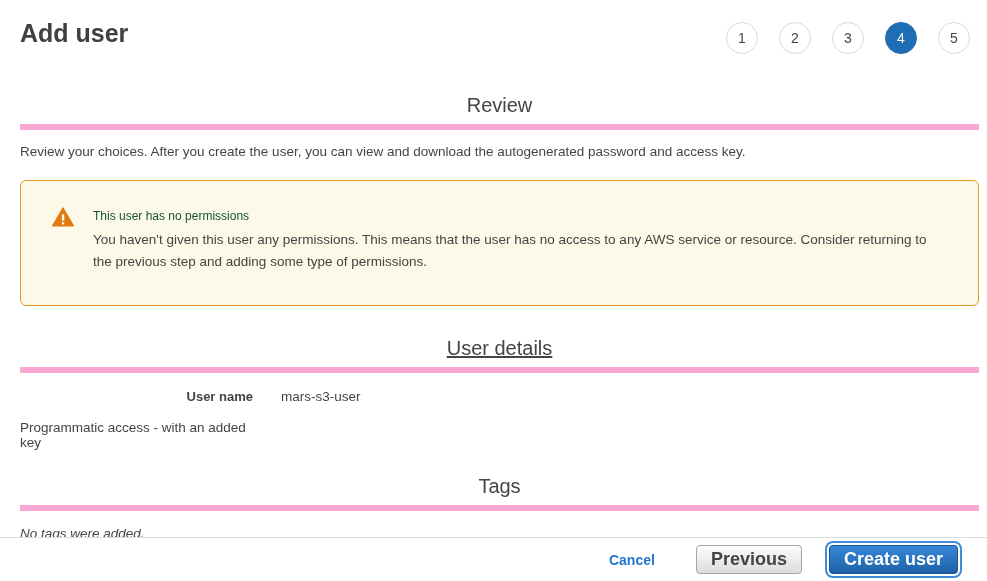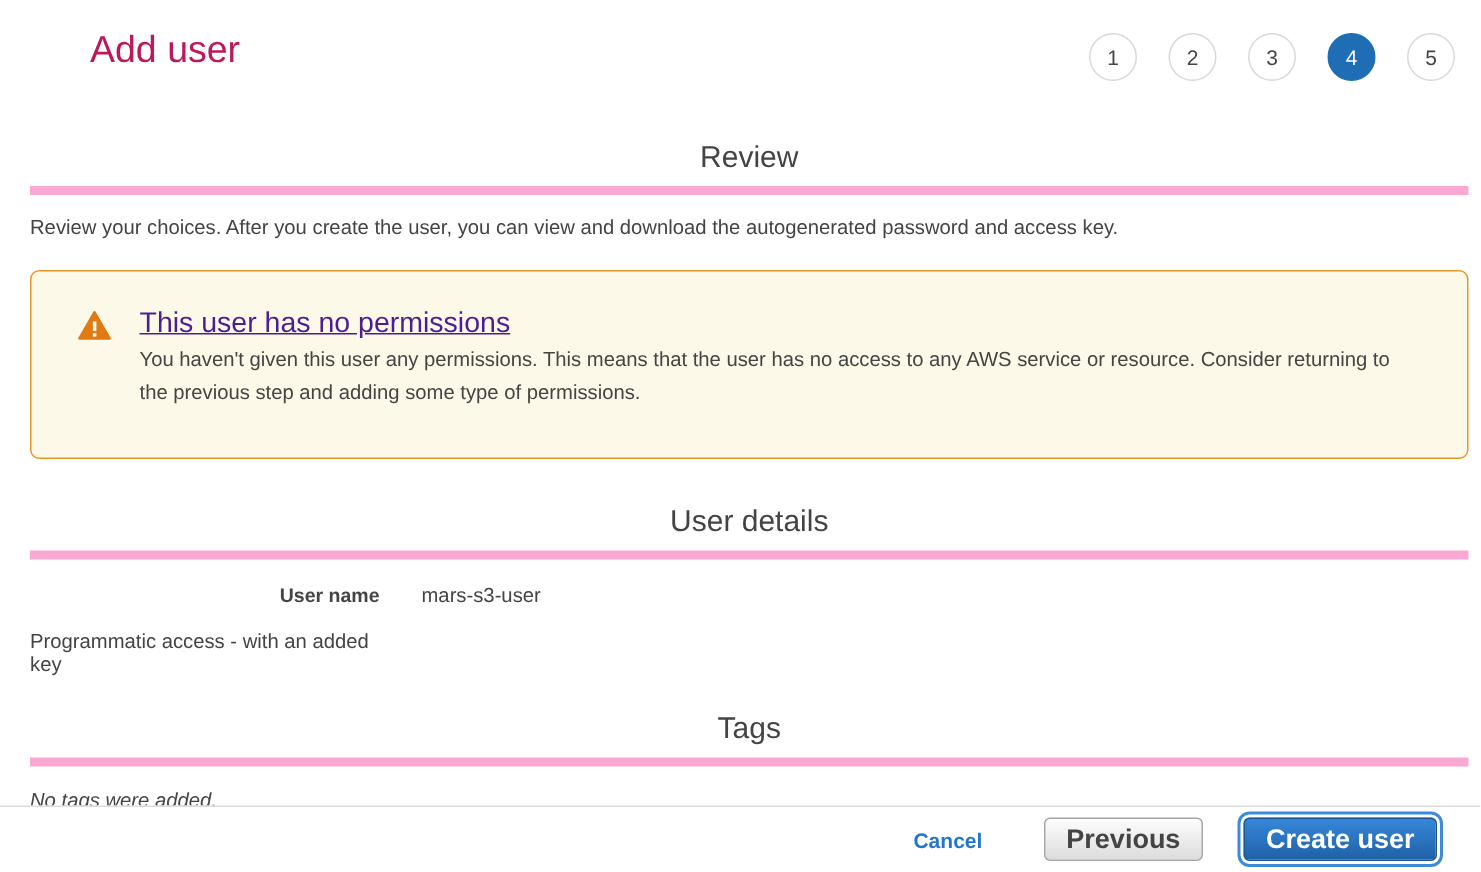--- a/index.html
+++ b/index.html
@@ -9,21 +9,21 @@
     font-family: "Liberation Sans", sans-serif;
     color: #444; background: #fff;
     position: relative; overflow: hidden;
   }
 
   
   .header {
     display: flex; justify-content: space-between; align-items: flex-start;
     padding: 18px 17px 0 20px;
   }
-  .page-title { font-size: 25px; font-weight: 400; color: #be185d; line-height: 30px; margin-left: 40px; }
+  .page-title { font-size: 25px; font-weight: 700; color: #404040; line-height: 30px; }
   .steps { display: flex; gap: 21px; margin-top: 4px; }
   .step {
     width: 32px; height: 32px; border-radius: 50%;
     border: 1px solid #d9d9d9; background: #fff; color: #444;
     font-size: 14px; display: flex; align-items: center; justify-content: center;
     cursor: pointer;
   }
   .step.active { background: #1f6db4; border-color: #1f6db4; color: #fff; }
 
   
@@ -37,28 +37,28 @@
 
   
   .warning-box {
     margin-top: 19px;
     background: #fcf9e8; border: 1px solid #e59728; border-radius: 6px;
     padding: 25px 30px 25px 31px;
     display: flex; align-items: flex-start;
     min-height: 126px;
   }
   .warn-icon { flex: 0 0 22px; margin-right: 19px; margin-top: 1px; }
-  .warn-title { font-size: 19px; color: #4c1d95; line-height: 20px; text-decoration: underline; }
+  .warn-title { font-size: 12px; color: #14532d; line-height: 20px; }
   .warn-body {
     font-size: 13.5px; color: #444; line-height: 21.5px;
     margin-top: 3px; max-width: 860px;
   }
 
   
-  .details-heading { margin-top: 31px; }
+  .details-heading { margin-top: 31px; text-decoration: underline; }
   .details-rows { padding-top: 16px; }
   .detail-row {
     display: grid; grid-template-columns: 233px 1fr; column-gap: 28px;
     margin-bottom: 16px; align-items: baseline;
   }
   .detail-label { font-size: 13px; font-weight: 700; color: #444; text-align: right; }
   .detail-value { font-size: 13.5px; color: #444; }
 
   
   .tags-heading { margin-top: 25px; }

